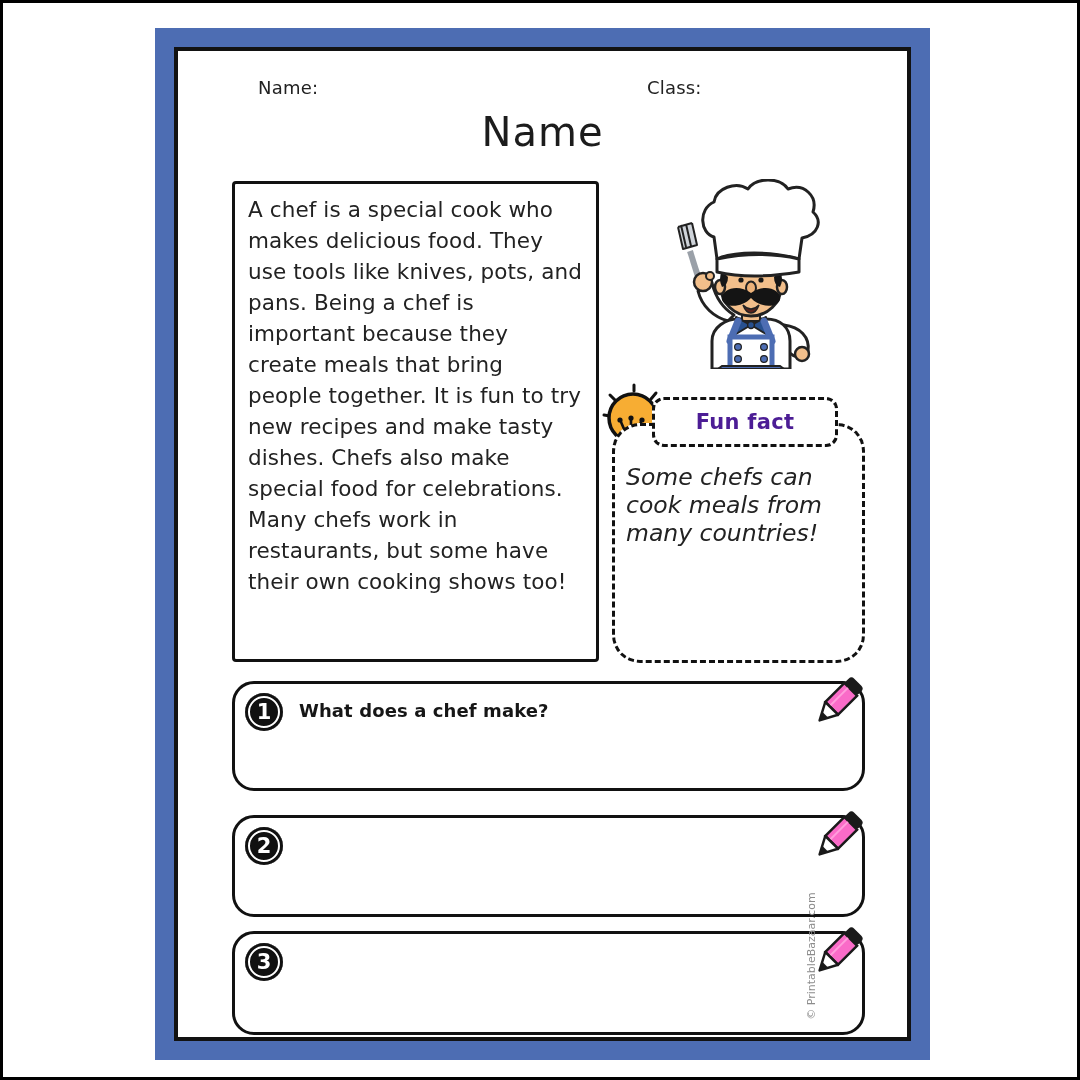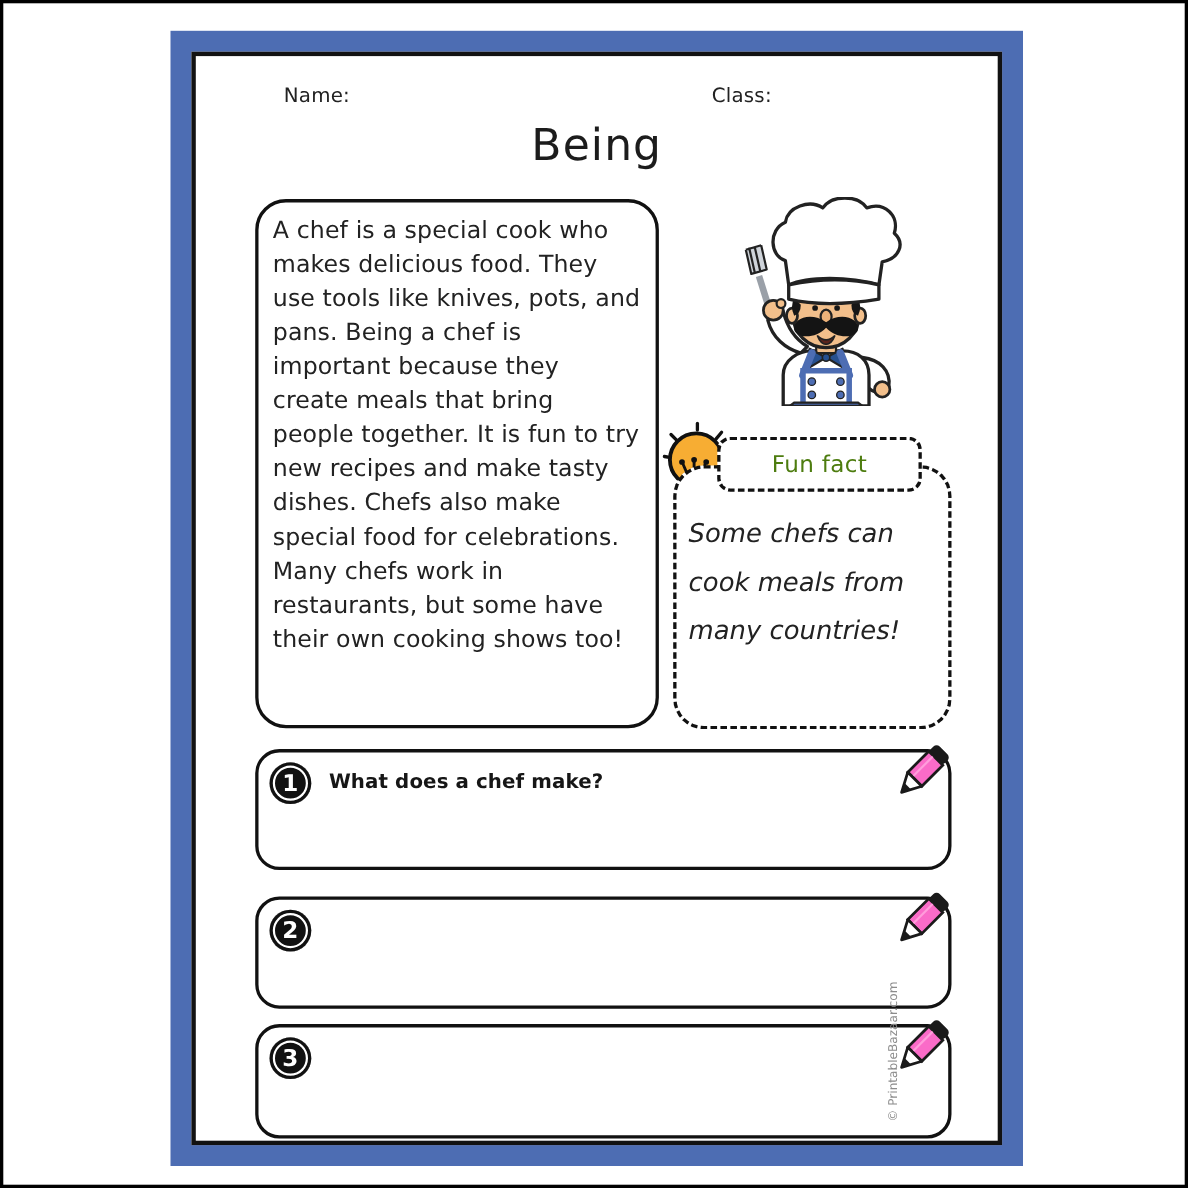--- a/index.html
+++ b/index.html
@@ -19,39 +19,39 @@
   }
   .field-label{position:absolute;font-size:18px;color:#222;letter-spacing:.2px;}
   .name-label{left:80px;top:26px;}
   .class-label{left:469px;top:26px;}
   .page-title{
     position:absolute;left:0;top:58px;width:100%;text-align:center;
     font-size:40px;font-weight:500;color:#1c1c1c;letter-spacing:1px;
   }
   .passage-box{
     position:absolute;left:54px;top:130px;width:367px;height:481px;
-    box-sizing:border-box;border:3.5px solid #111;border-radius:28px;
+    box-sizing:border-box;border:3.5px solid #111;border-radius:4px;
     padding:10px 13px;background:#fff;
   }
   .passage-text{font-size:21.5px;line-height:31px;color:#222;letter-spacing:.1px;}
   .chef-art{position:absolute;left:472px;top:128px;width:200px;height:190px;}
   .bulb{position:absolute;left:418px;top:332px;width:76px;height:84px;}
   .funfact-outer{
     position:absolute;left:434px;top:372px;width:253px;height:240px;
     box-sizing:border-box;border:3px dashed #111;border-radius:28px;background:#fff;
   }
   .funfact-label{
     position:absolute;left:474px;top:346px;width:186px;height:50px;
     box-sizing:border-box;border:3px dashed #111;border-radius:12px;background:#fff;
     display:flex;align-items:center;justify-content:center;
-    font-size:21px;font-weight:400;color:#4d7c0f;z-index:3;letter-spacing:.3px;
+    font-size:21px;font-weight:700;color:#4c1d95;z-index:3;letter-spacing:.3px;
   }
   .funfact-text{
     position:absolute;left:448px;top:412px;width:232px;
-    font-size:23.5px;line-height:44px;font-style:italic;color:#222;z-index:3;
+    font-size:23.5px;line-height:28px;font-style:italic;color:#222;z-index:3;
   }
   .qbox{
     position:absolute;left:54px;width:633px;box-sizing:border-box;background:#fff;
     border:3.5px solid #111;border-radius:22px;
   }
   .qbox.q1{top:630px;height:110px;}
   .qbox.q2{top:764px;height:102px;}
   .qbox.q3{top:880px;height:104px;}
   .qnum{
     position:absolute;left:10px;top:9px;width:38px;height:38px;border-radius:50%;
@@ -71,21 +71,21 @@
 </head>
 <body>
 
 <div class="canvas">
   <div class="sheet">
     <div class="sheet-inner">
 
       <div class="field-label name-label">Name:</div>
       <div class="field-label class-label">Class:</div>
 
-      <div class="page-title">Being</div>
+      <div class="page-title">Name</div>
 
       <div class="passage-box">
         <div class="passage-text">A chef is a special cook who makes delicious food. They use tools like knives, pots, and pans. Being a chef is important because they create meals that bring people together. It is fun to try new recipes and make tasty dishes. Chefs also make special food for celebrations. Many chefs work in restaurants, but some have their own cooking shows too!</div>
       </div>
 
       <svg class="chef-art" viewBox="0 0 200 190">
 
         <g stroke="#222" stroke-width="2">
           <line x1="50" y1="104" x2="40" y2="72" stroke="#9aa0a8" stroke-width="6"></line>
           <path d="M28,48 L33,70 L47,66 L42,44 M28,48 L42,44 M31,46 L36,68 M36,45 L41,67" fill="#cfd4da" stroke="#222" stroke-width="2" stroke-linejoin="round"></path>

